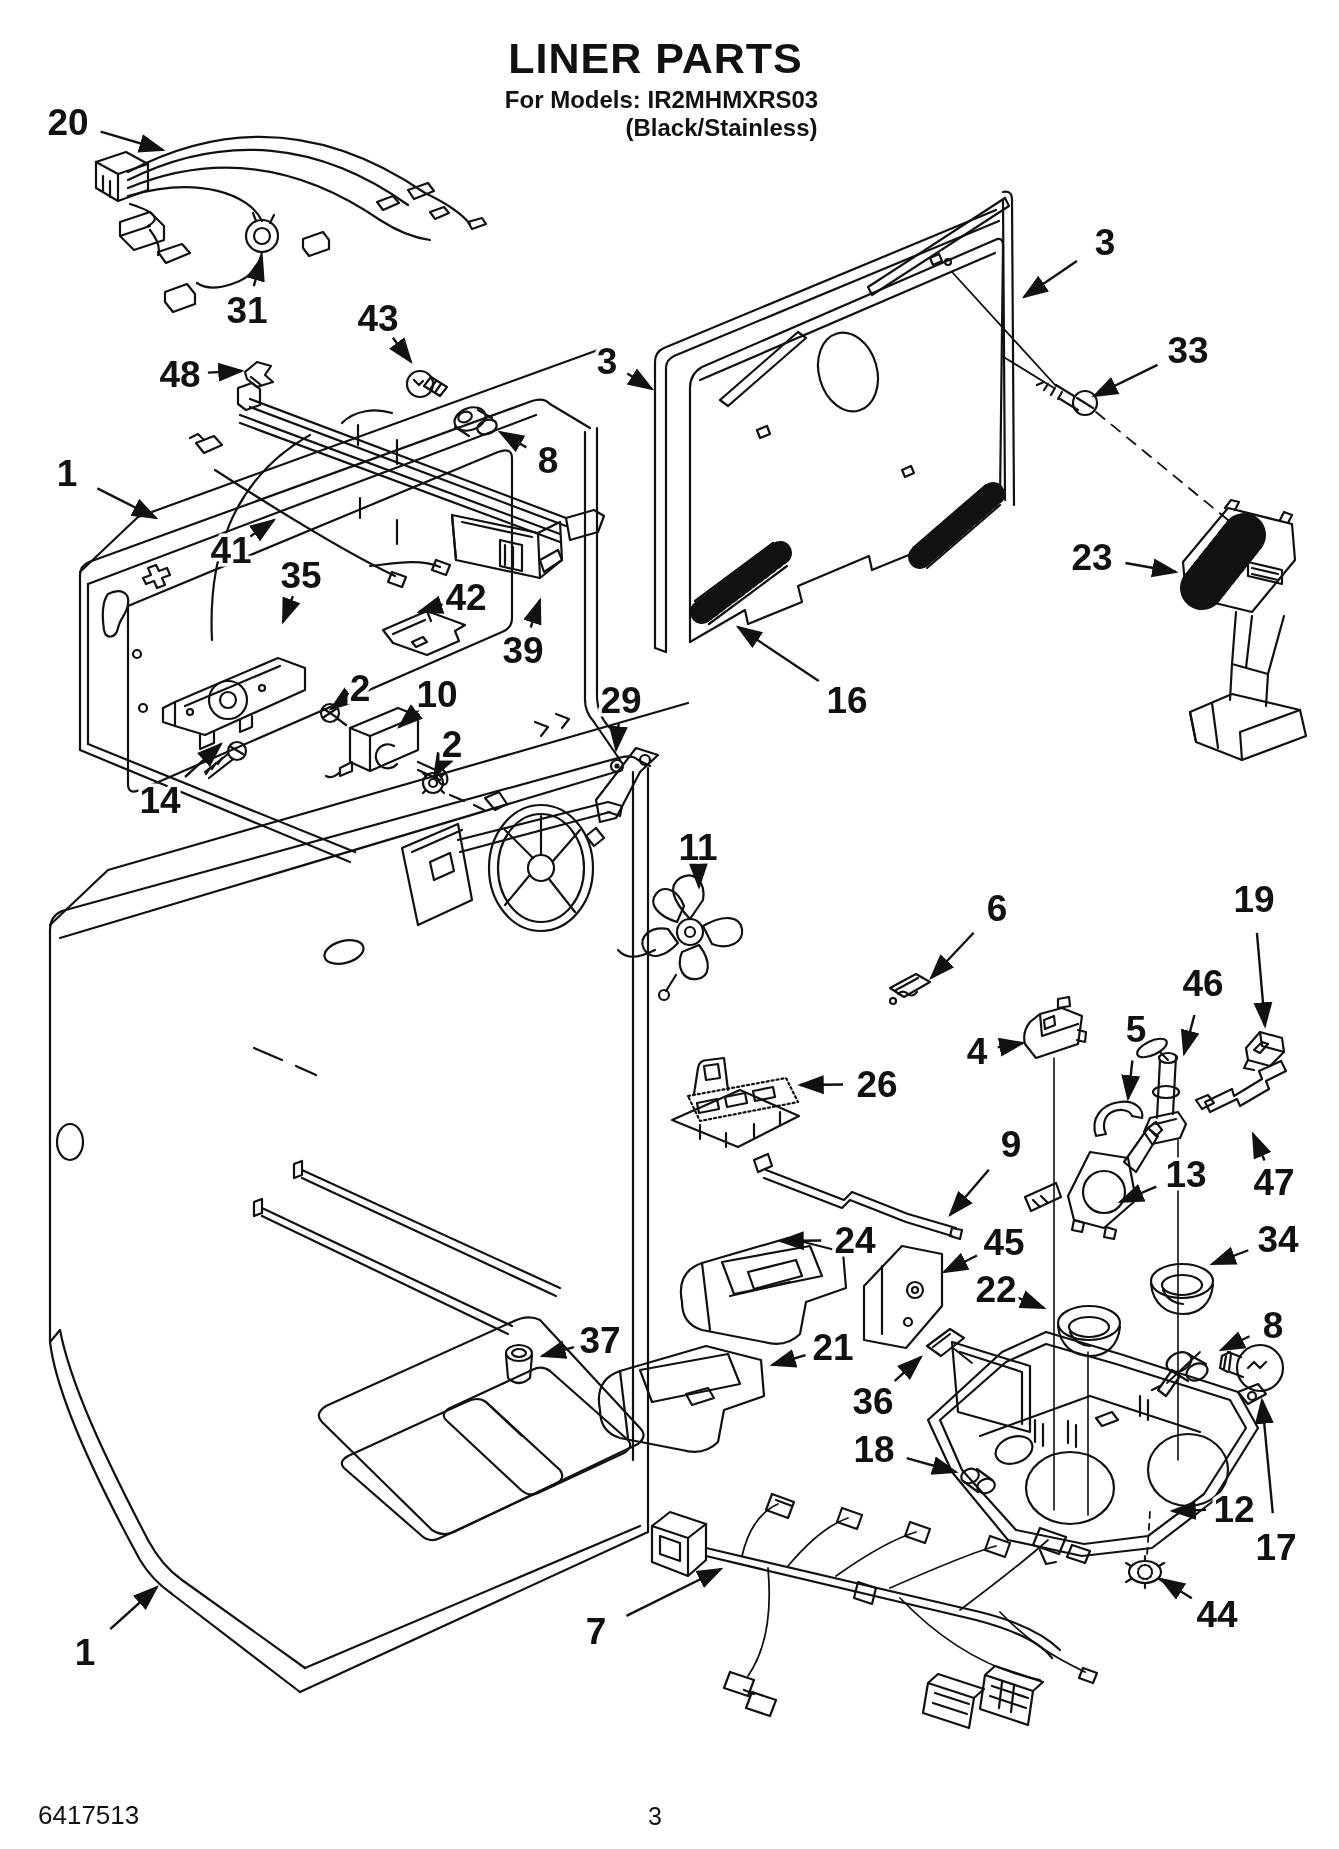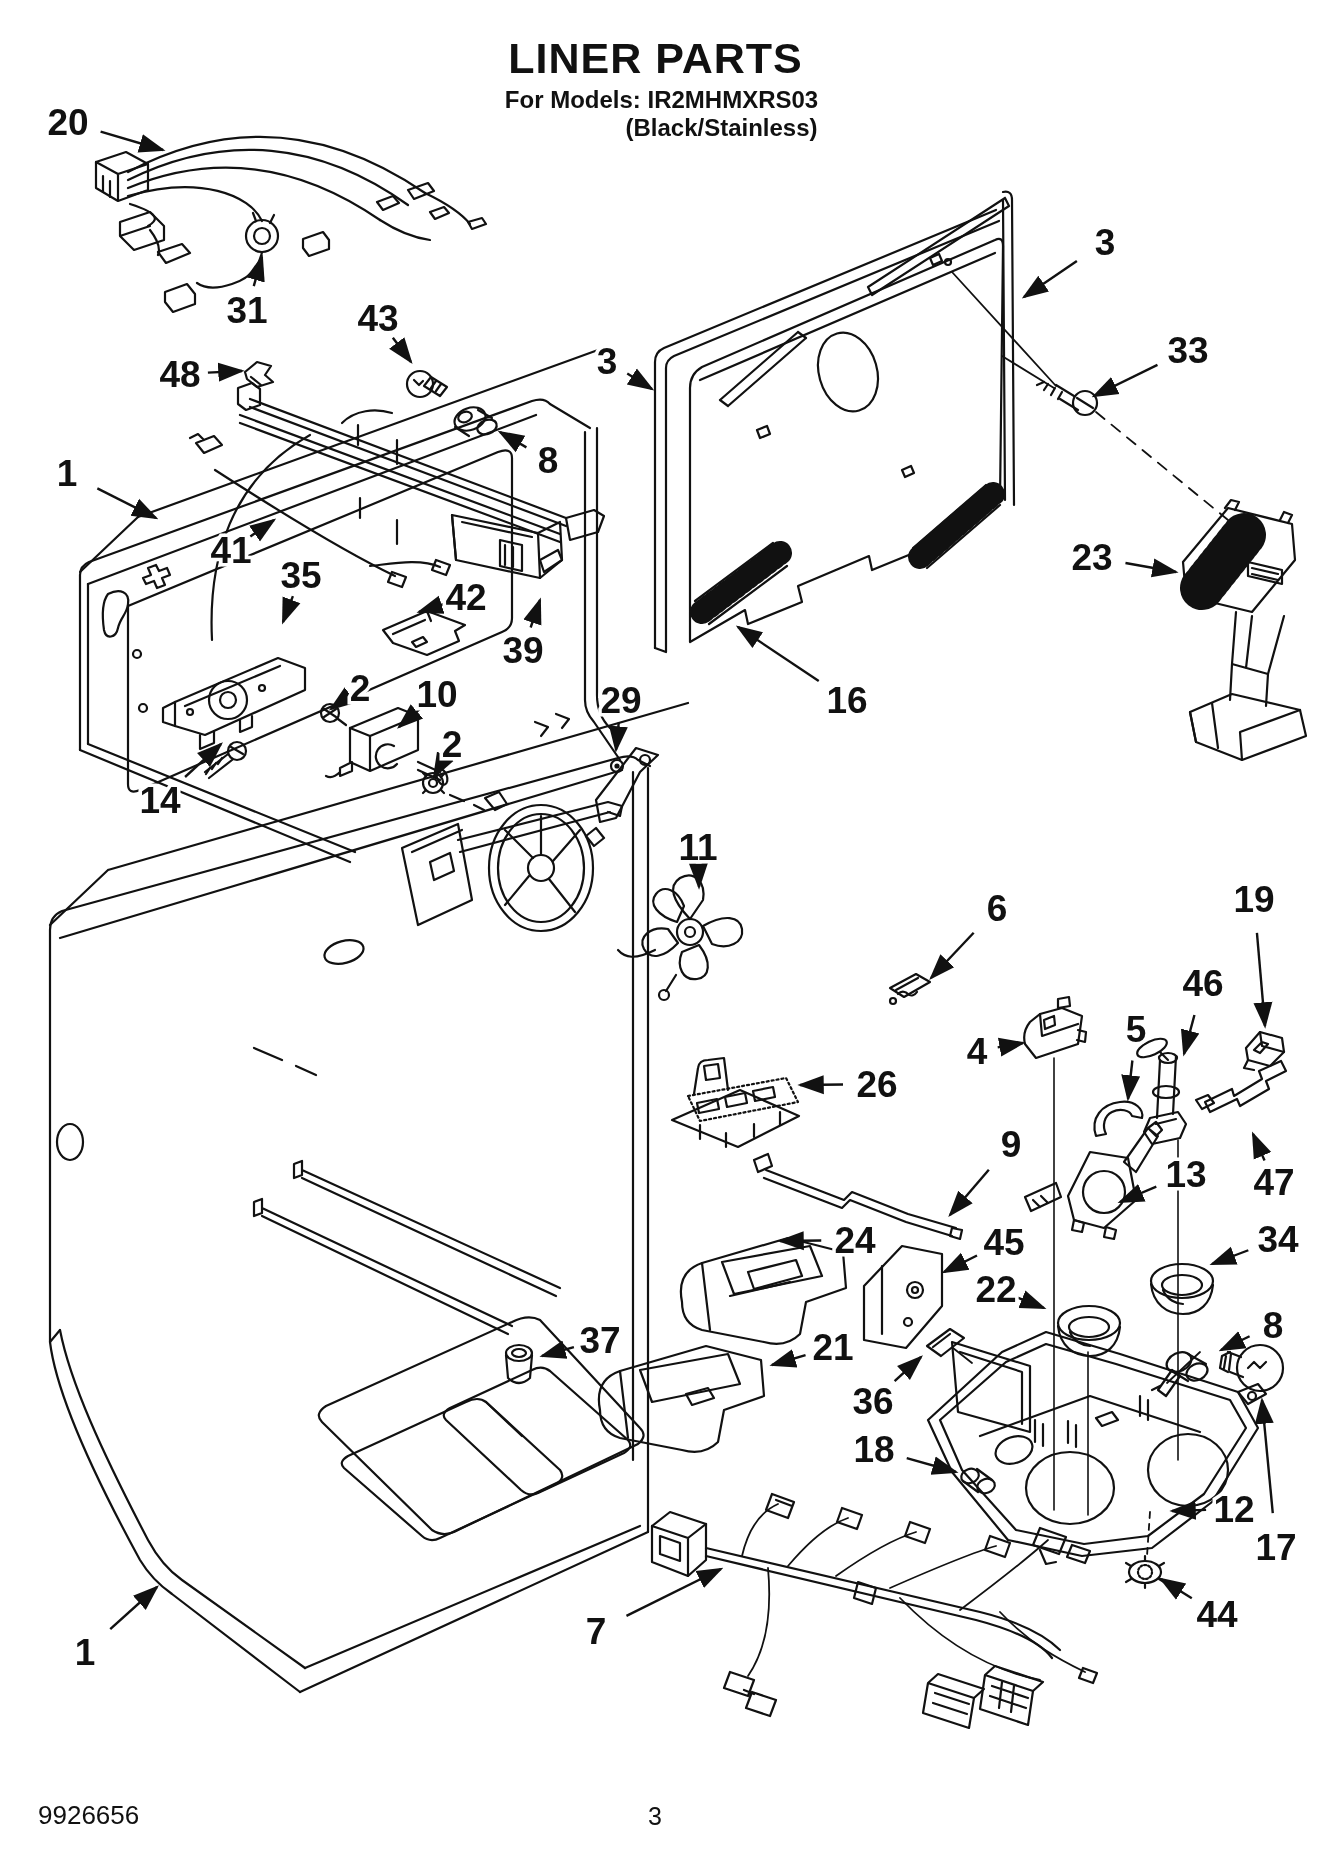--- a/index.html
+++ b/index.html
@@ -14,21 +14,21 @@
   #art-svg{position:absolute;left:0;top:0;}
   svg text.callout{font-family:"Liberation Sans",sans-serif;font-weight:bold;font-size:37px;
        fill:#111;stroke:#fff;stroke-width:7px;paint-order:stroke;text-anchor:middle;}
 </style>
 </head>
 <body>
 
 <div class="hdr" id="title">LINER PARTS</div>
 <div class="hdr" id="subtitle">For Models: IR2MHMXRS03</div>
 <div class="hdr" id="finish">(Black/Stainless)</div>
-<div id="footer-part">9926656</div>
+<div id="footer-part">6417513</div>
 <div id="footer-page">3</div>
 
 <svg id="art-svg" width="1339" height="1849" viewBox="0 0 1339 1849" xmlns="http://www.w3.org/2000/svg">
   <defs>
     <marker id="ah" viewBox="0 0 10 10" refX="9" refY="5" markerWidth="11" markerHeight="11" orient="auto-start-reverse" markerUnits="strokeWidth">
       <path d="M0,1.4 L10,5 L0,8.6 z" fill="#111"></path>
     </marker>
   </defs>
 
   <g stroke="#111" fill="none" stroke-width="2.2" stroke-linejoin="round" stroke-linecap="round">

